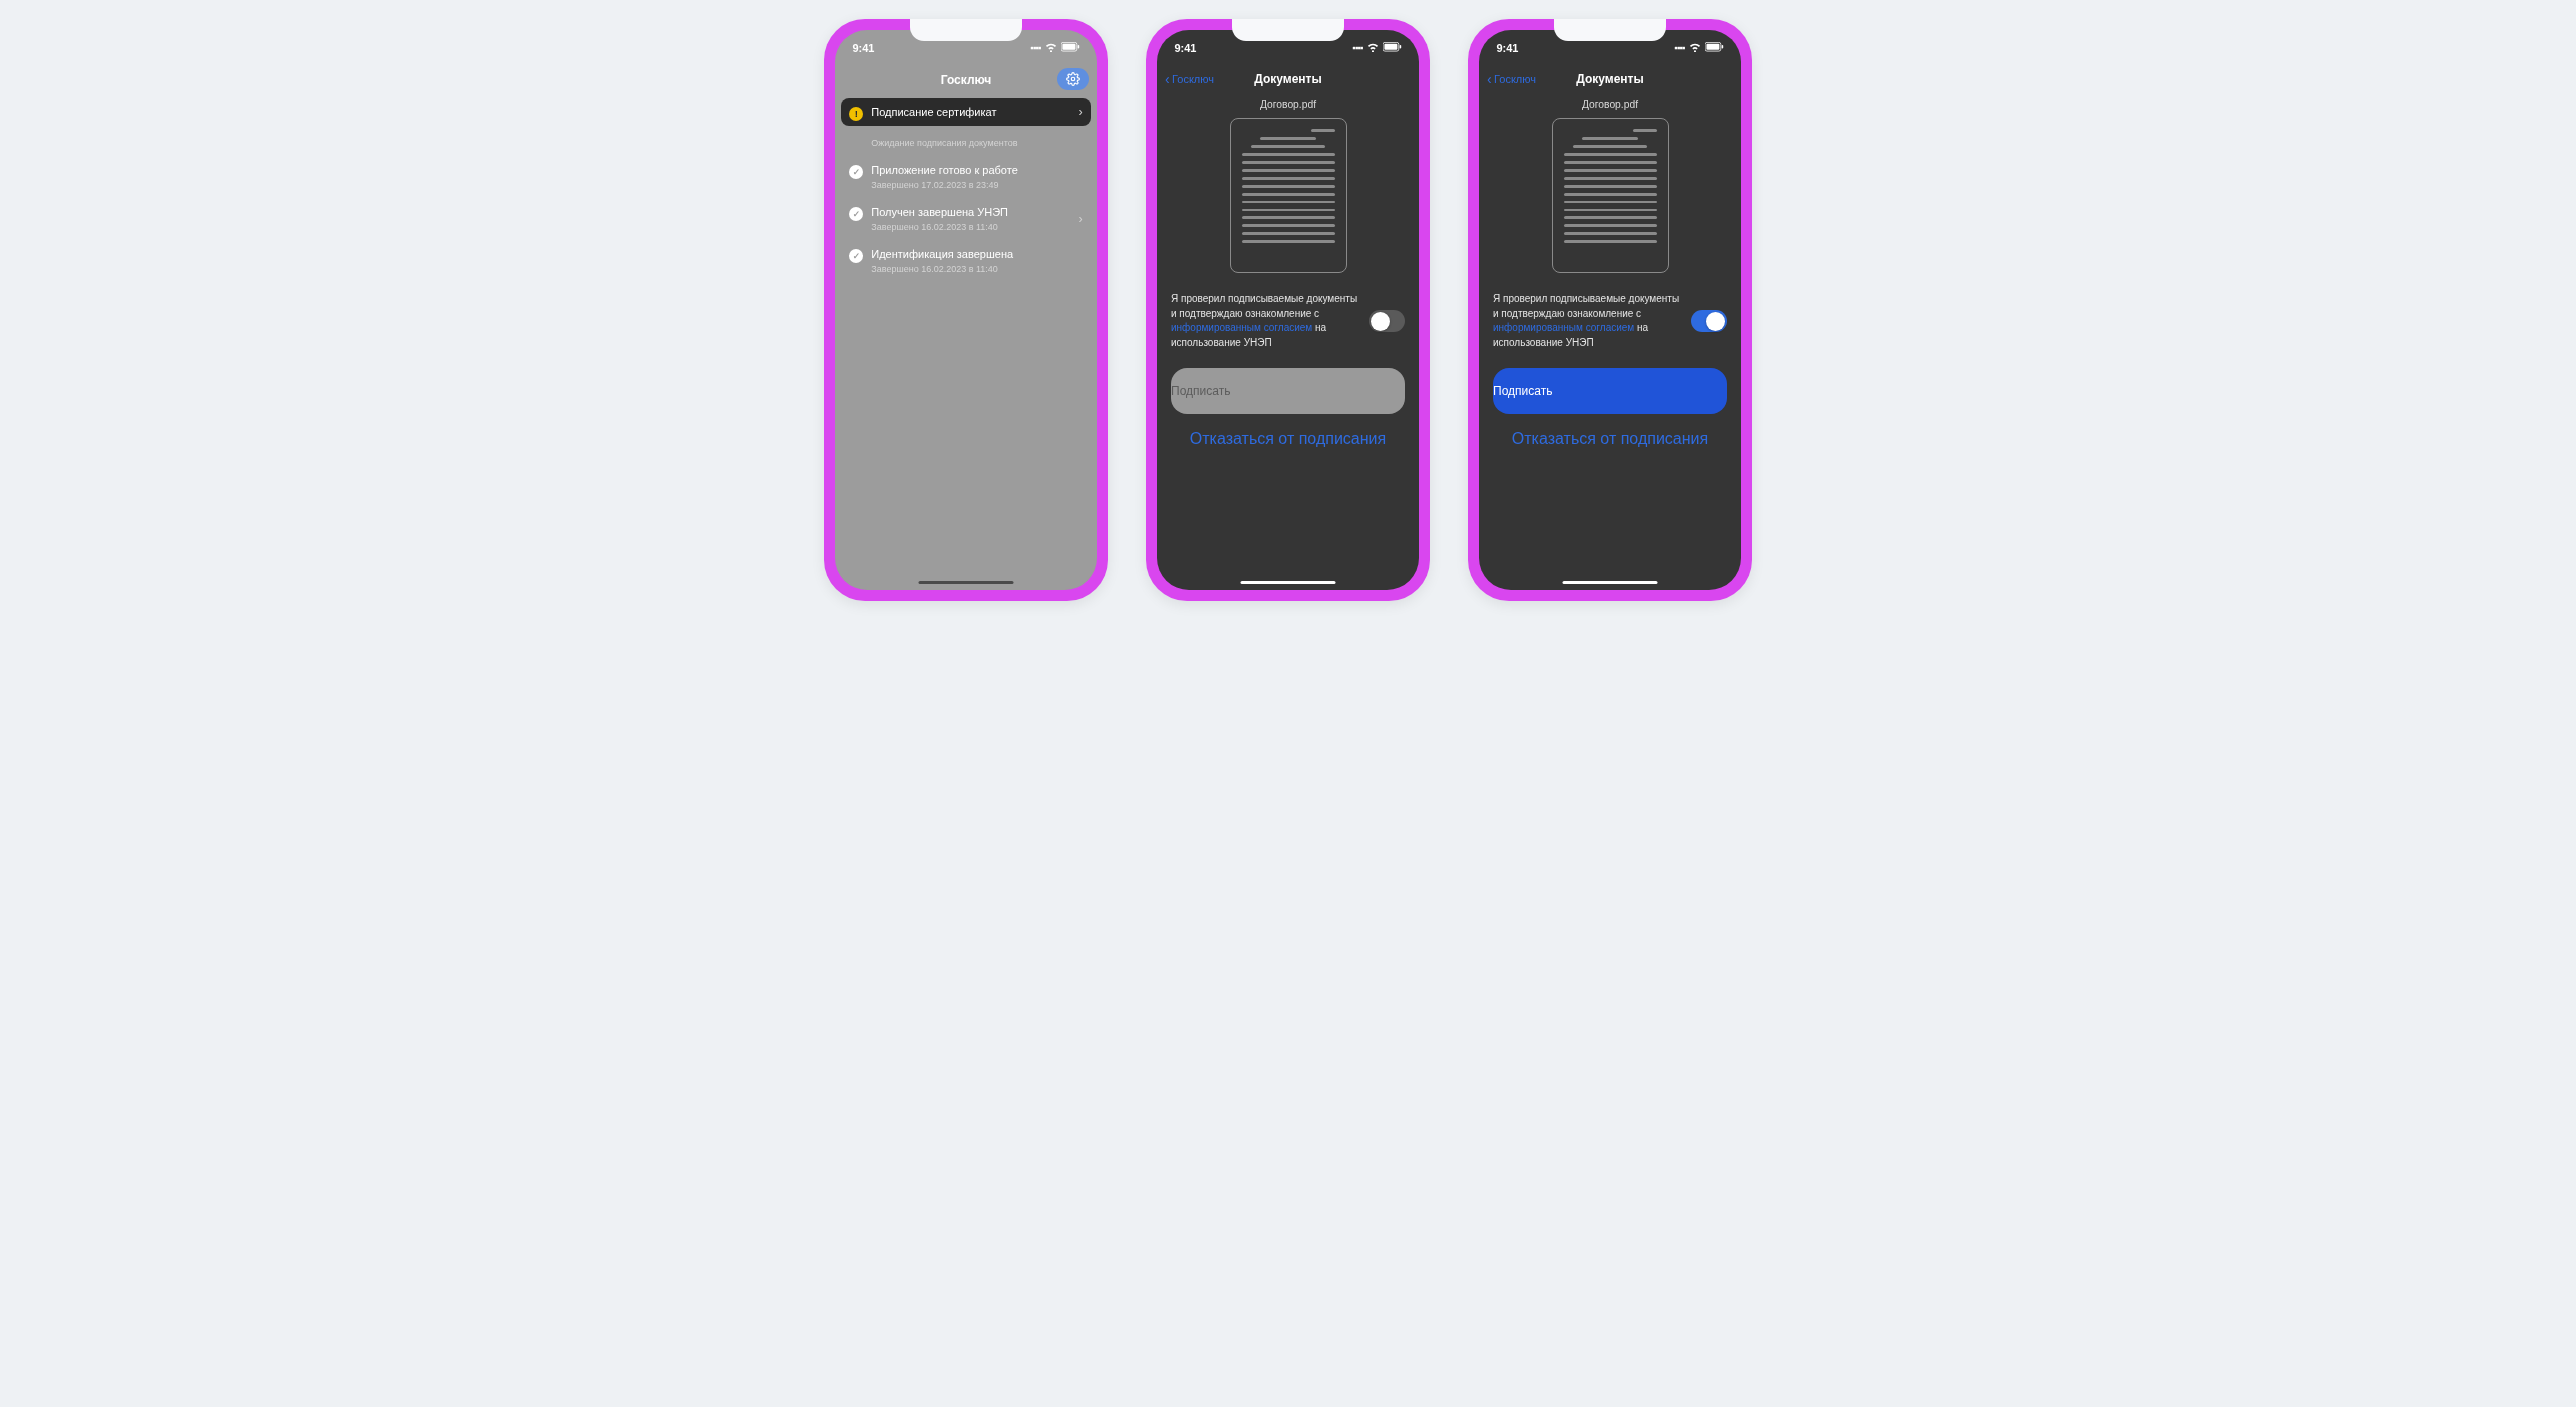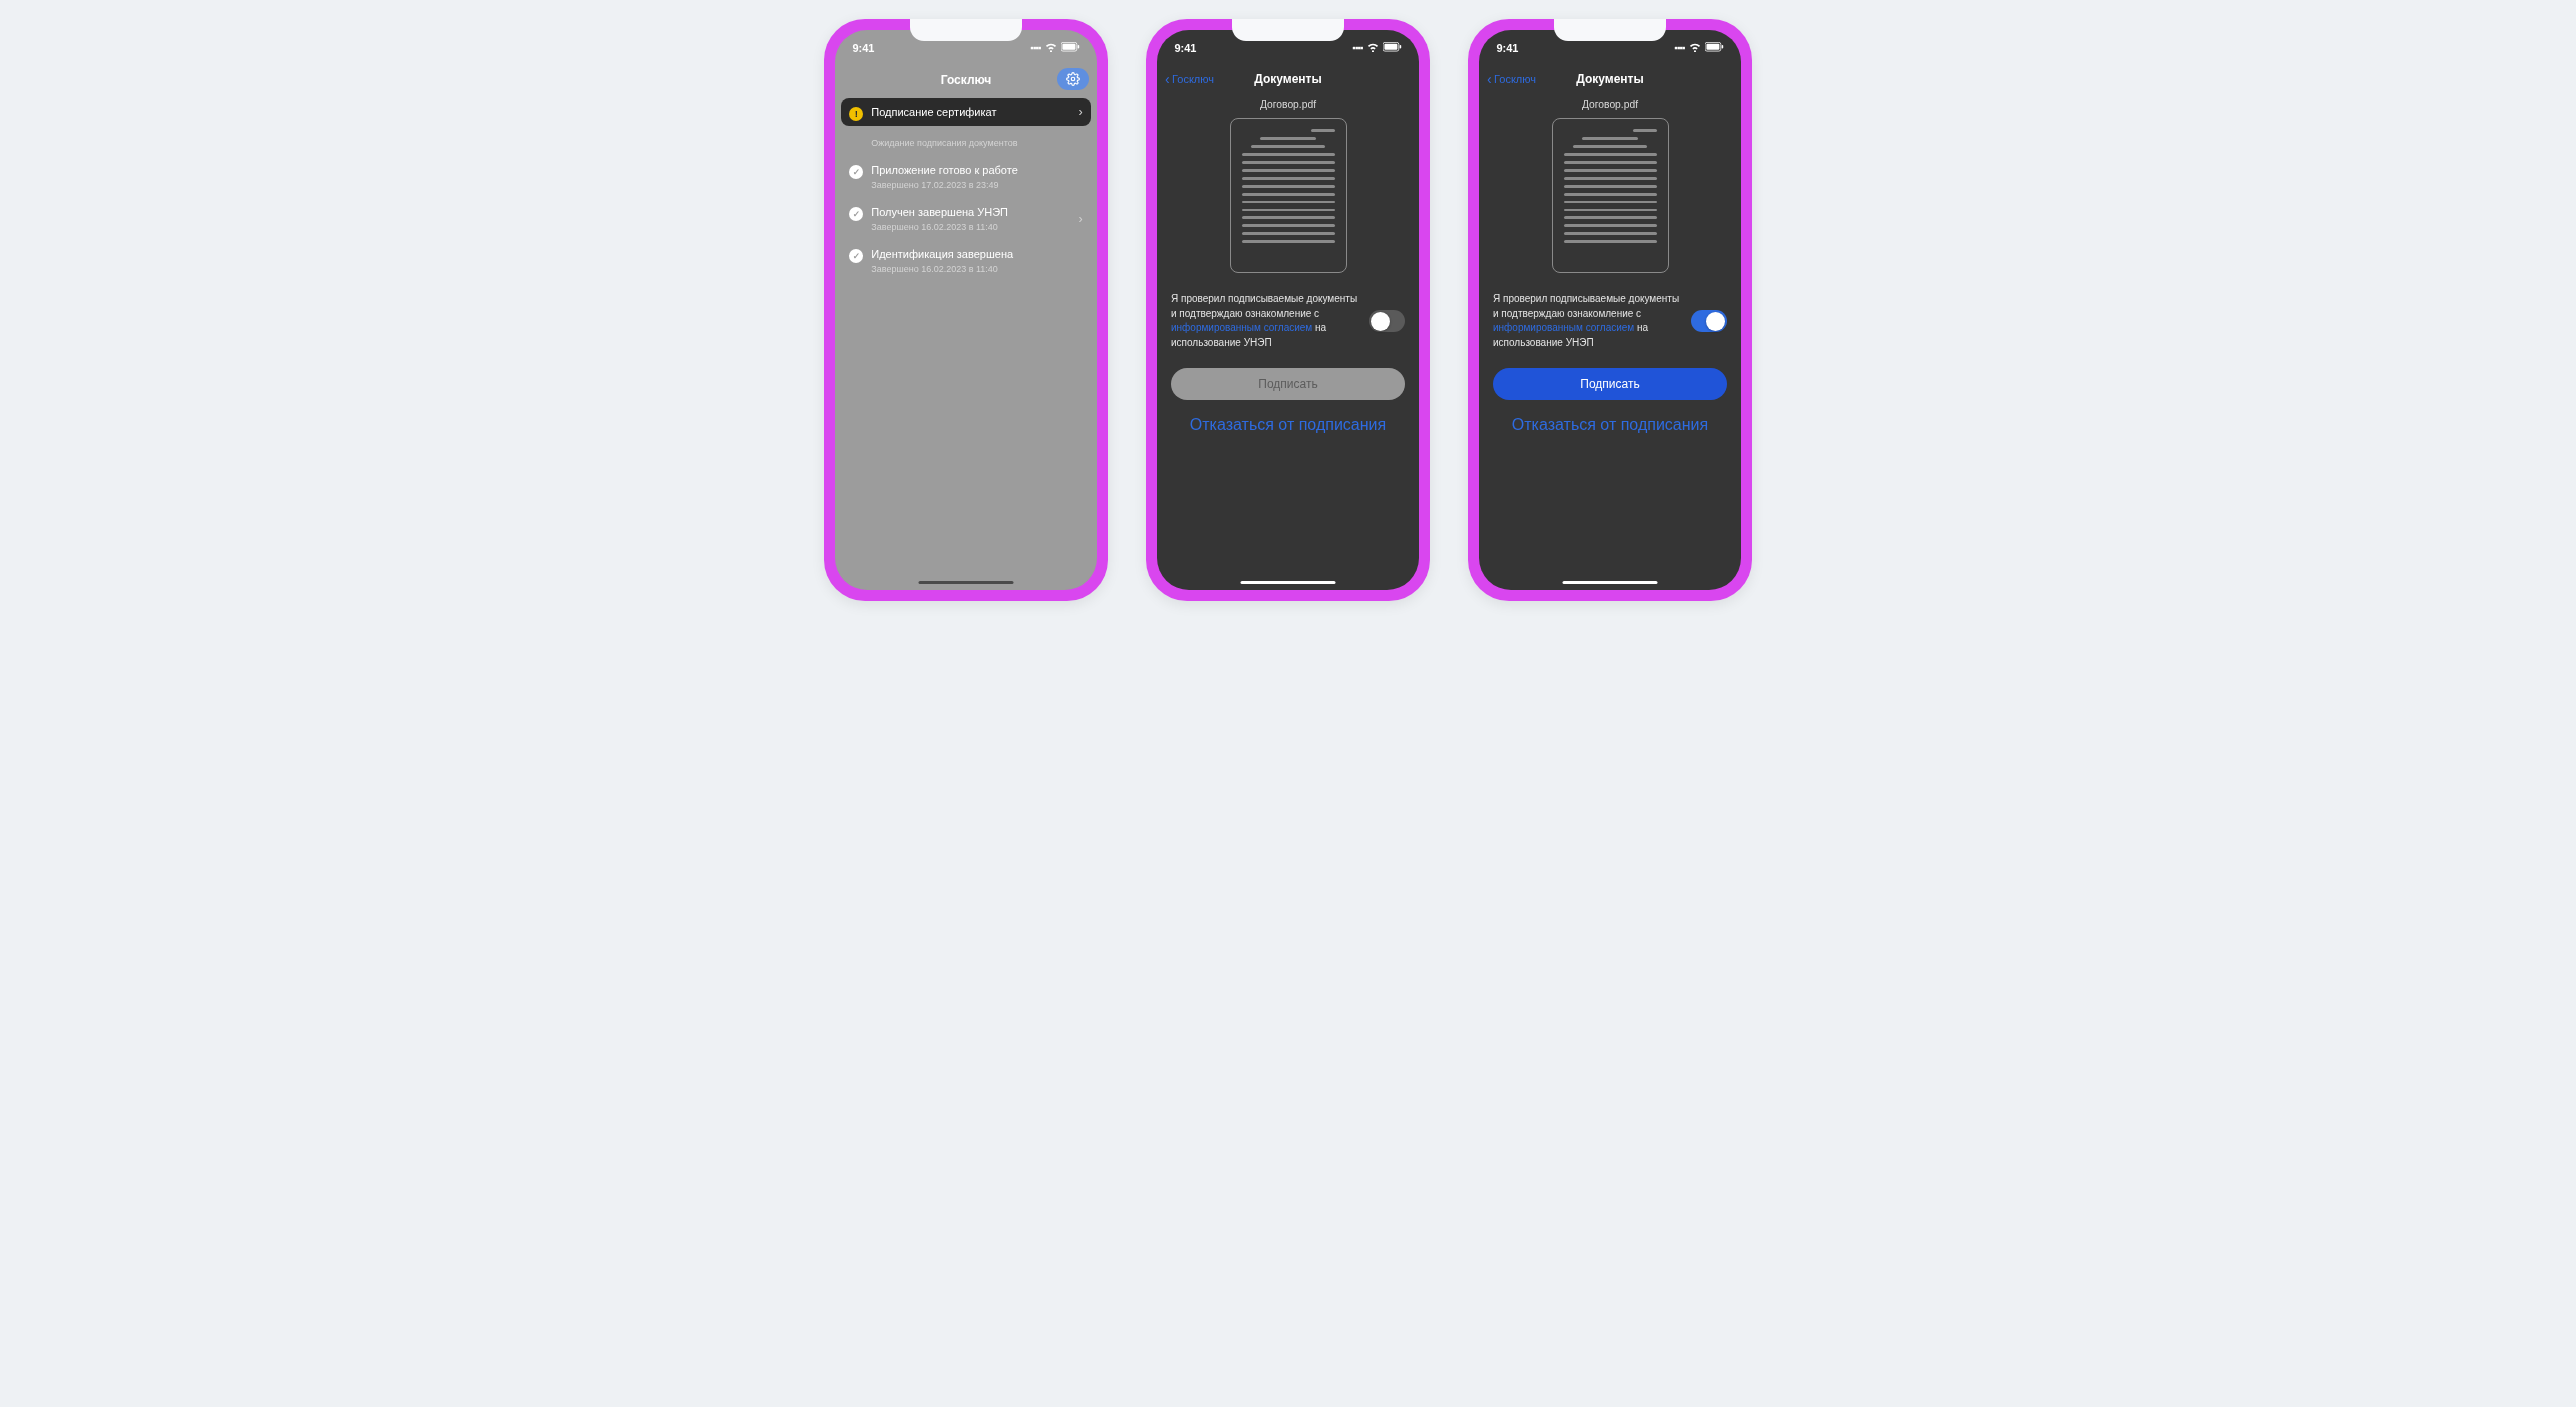--- a/index.html
+++ b/index.html
@@ -109,22 +109,22 @@
   width:19px; height:19px; border-radius:50%; background:#fff;
   position:absolute; top:1.6px;
   box-shadow:0 0.8px 2.4px rgba(0,0,0,.3);
 }
 .toggle.off { background:#5a5a5a; }
 .toggle.off .knob { left:1.6px; }
 .toggle.on { background:#2e6be0; }
 .toggle.on .knob { right:1.6px; }
 
 .primary-btn {
-  width:100%; height:32px; border-radius:16px;
-  display:flex; align-items:center; justify-content:center;
+  width:100%; height:46px; border-radius:16px;
+  display:flex; align-items:center; justify-content:flex-start;
   font-size:12px; margin-top:17.4px;
 }
 .primary-btn.disabled { background:#9a9a9a; color:#5c5c5c; }
 .primary-btn.enabled { background:#2054d8; color:#fff; }
 
 .decline { color:#2e6be0; font-size:16px; margin-top:16px; }
 
 .dark .home-indicator { background:#fff; }
 
 .status-icons { display:flex; gap:4px; align-items:center; }

